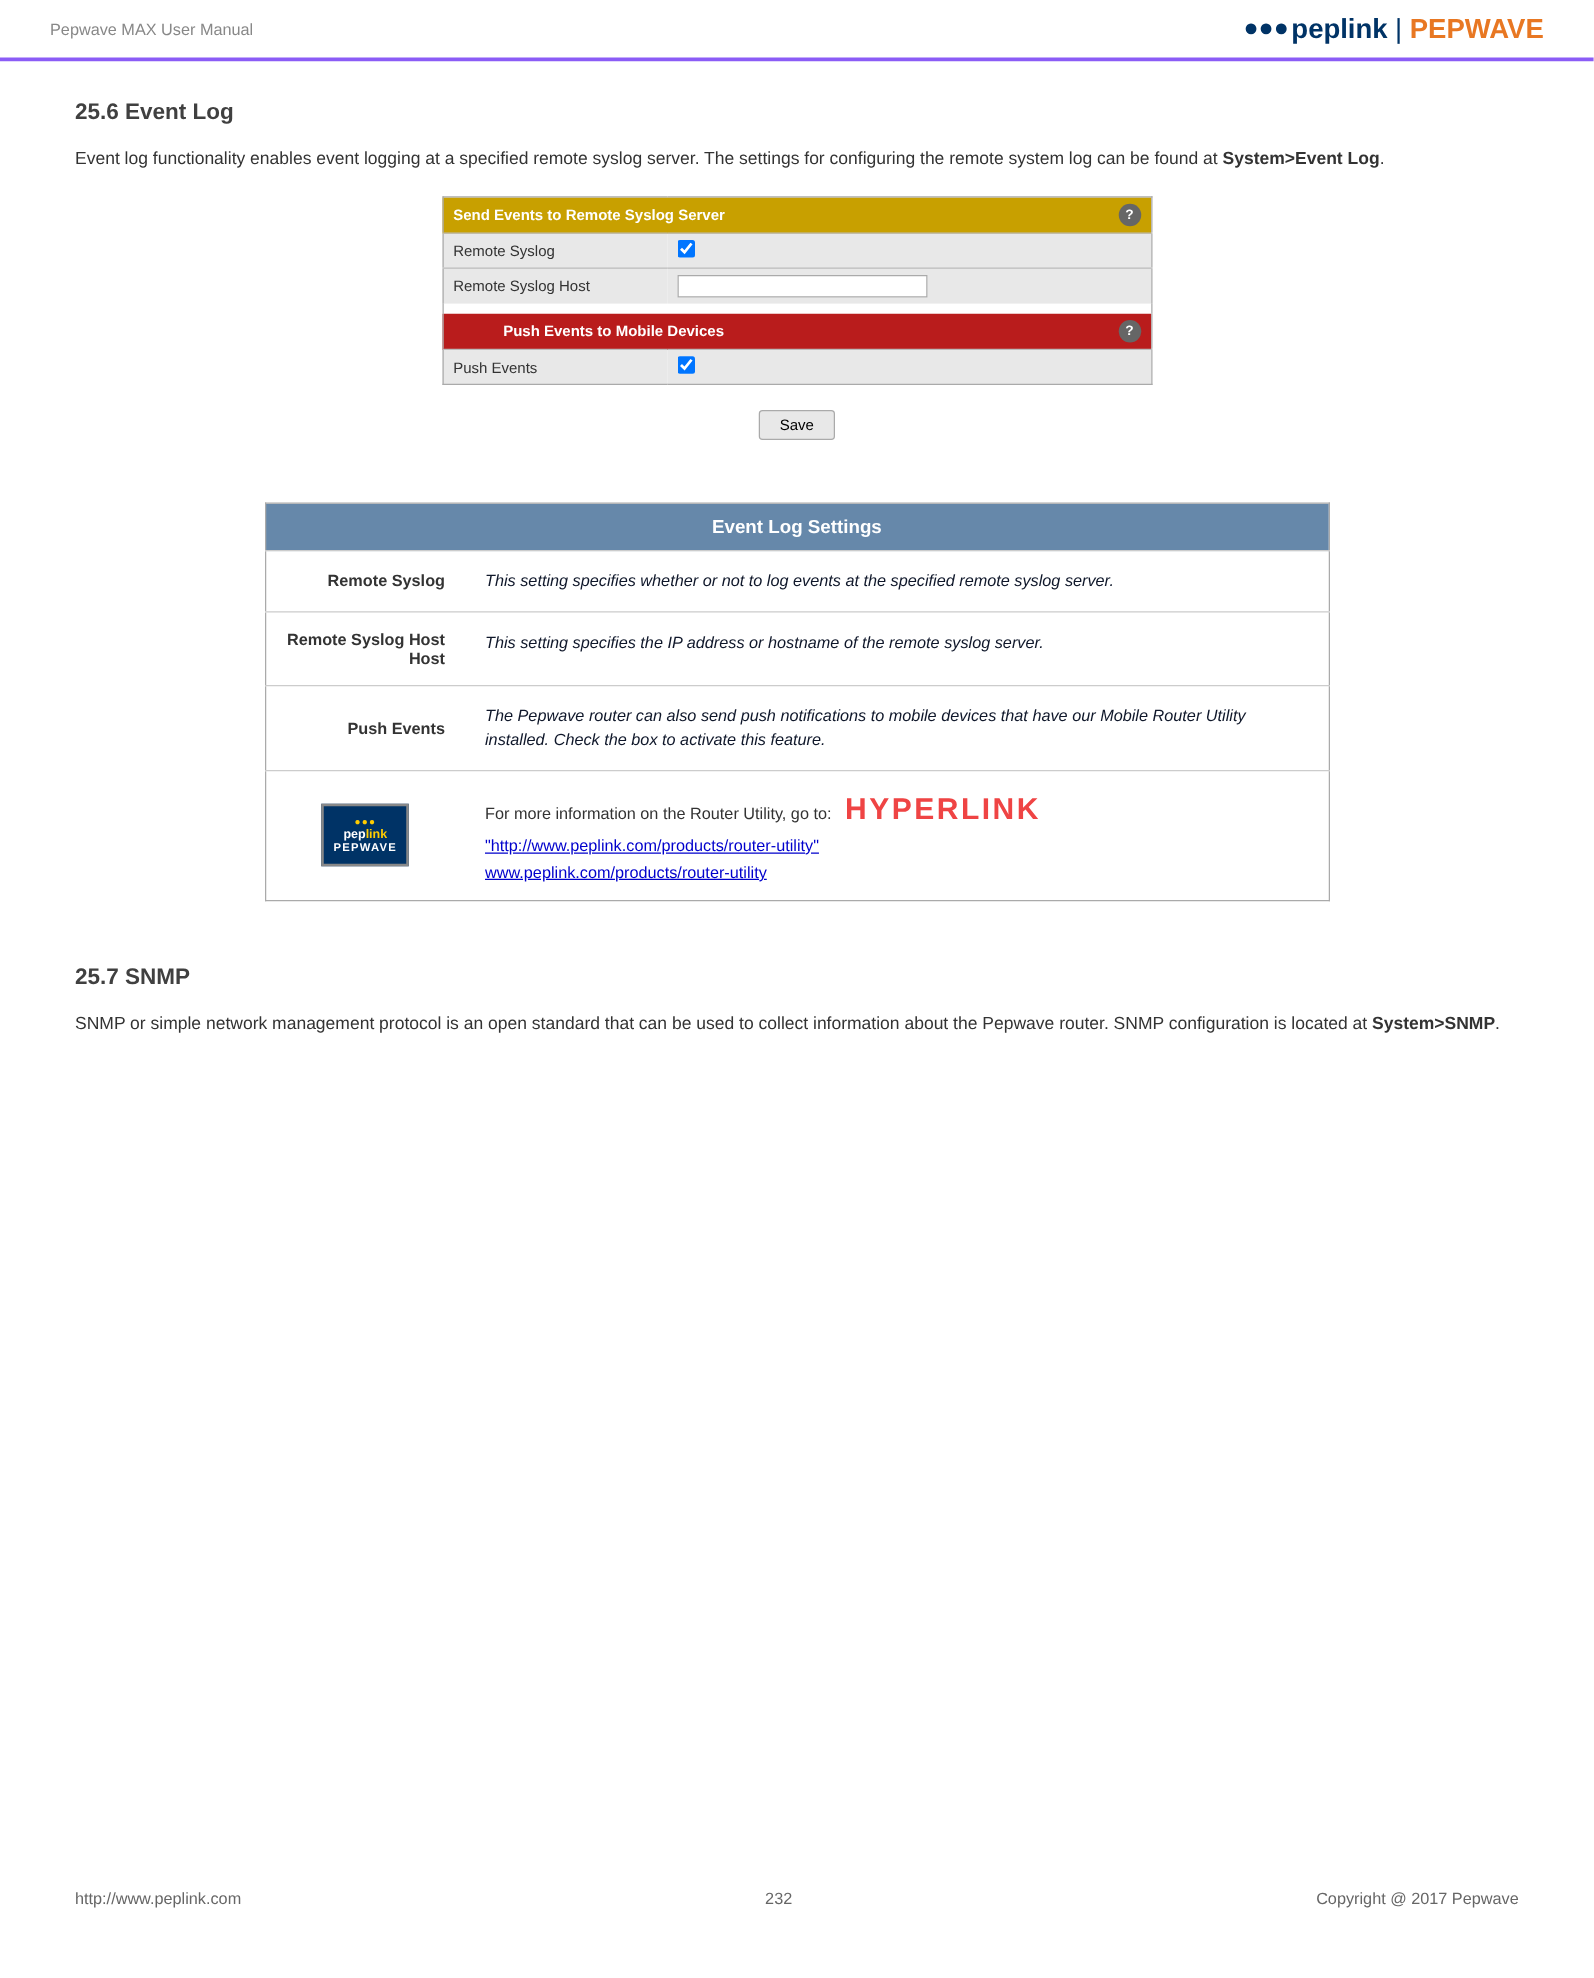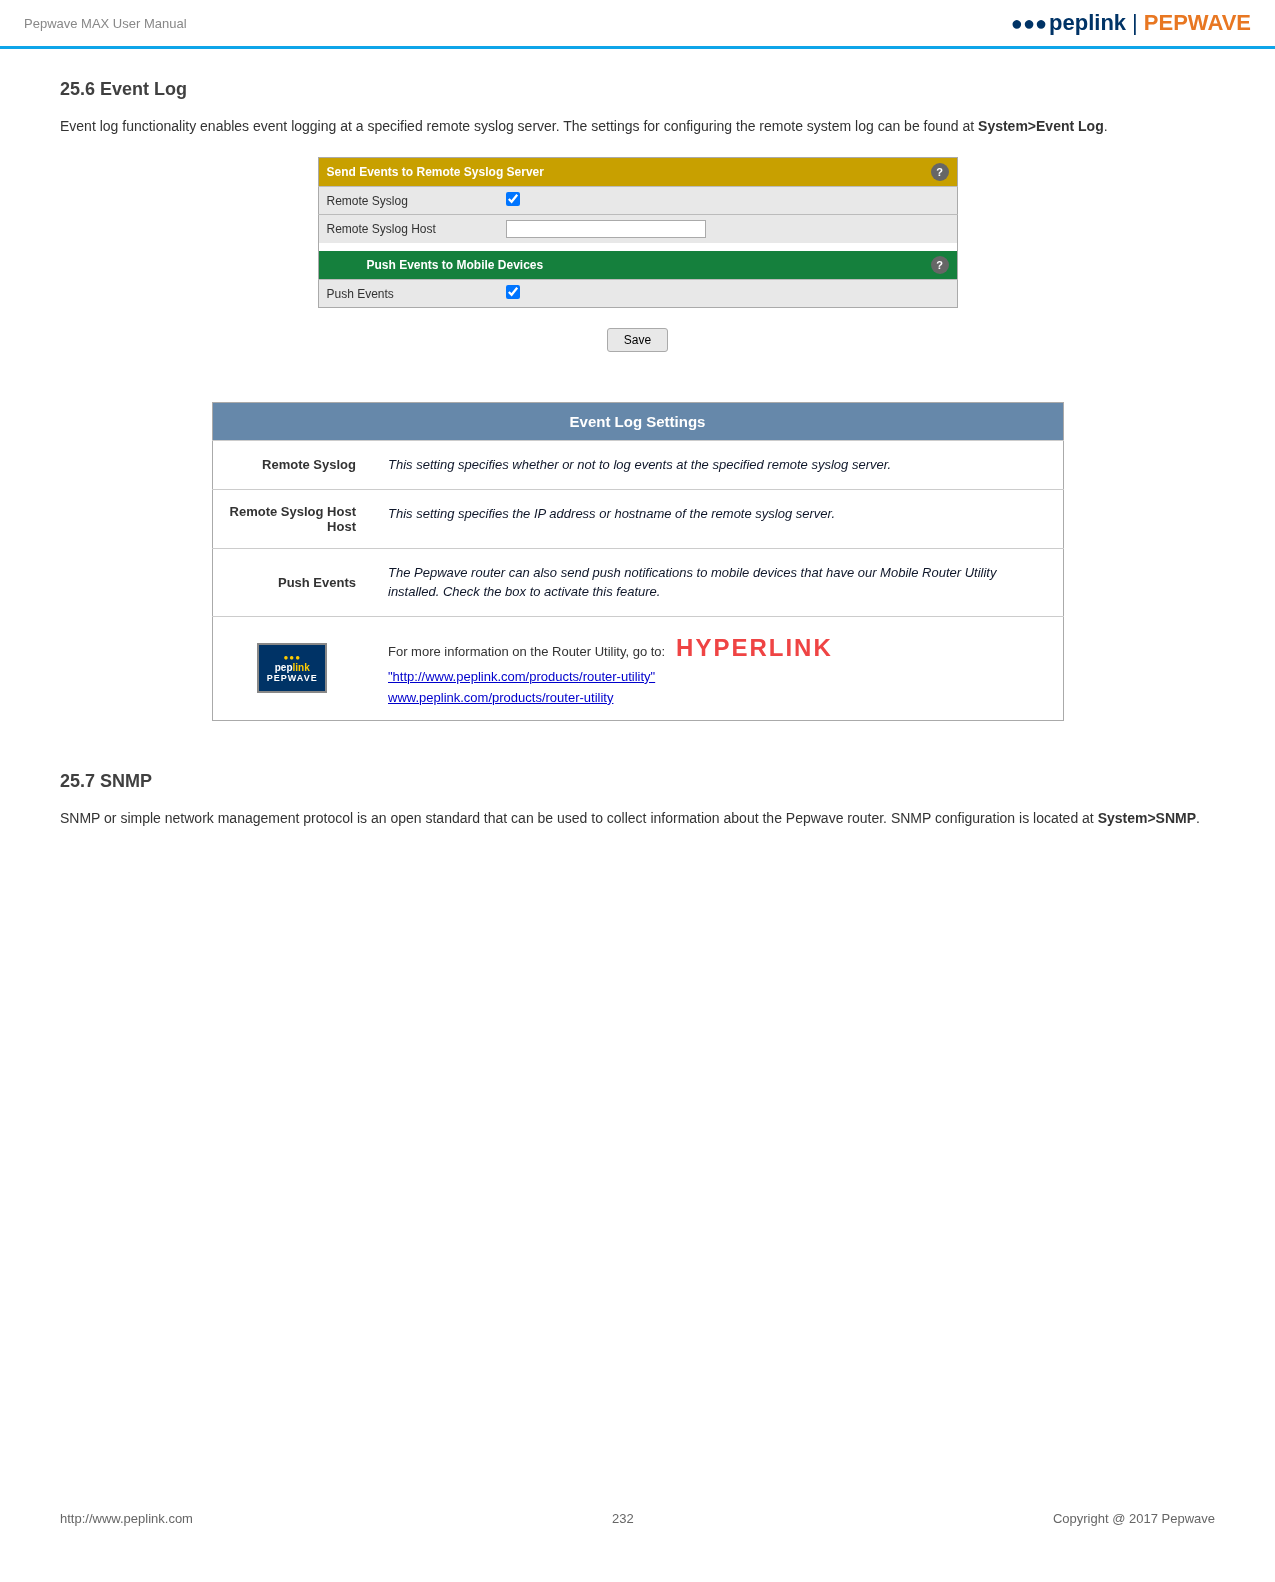--- a/index.html
+++ b/index.html
@@ -10,22 +10,22 @@
       background: #fff;
       width: 1275px;
       min-height: 1582px;
     }
 
     
     .header {
       display: flex;
       align-items: center;
       justify-content: space-between;
-      padding: 10px 24px;
-      border-bottom: 3px solid #0ea5e9;
+      padding: 10px 40px;
+      border-bottom: 3px solid #8b5cf6;
       background: #fff;
     }
     .header-title {
       font-size: 13px;
       color: #888;
     }
     .logo-container {
       display: flex;
       align-items: center;
     }
@@ -45,21 +45,21 @@
 
     .section-intro {
       font-size: 14px;
       color: #333;
       margin-bottom: 20px;
       line-height: 1.5;
     }
 
     
     .config-table {
-      width: 640px;
+      width: 568px;
       margin: 16px auto 20px auto;
       border-collapse: collapse;
       border: 1px solid #aaa;
     }
     .config-table tr.header-row td {
       background: #c8a000;
       color: #fff;
       font-size: 12px;
       font-weight: bold;
       padding: 5px 8px;
@@ -246,21 +246,21 @@
       <tr class="data-row">
         <td>Remote Syslog Host</td>
         <td>
           <input type="text" style="width: 200px; height: 18px; font-size: 12px; border: 1px solid rgb(170, 170, 170);">
         </td>
       </tr>
       <tr>
           <td colspan="2" style="height:8px;background:#fff;border:none;"></td>
         </tr>
       <tr class="header-row header-row-orange">
-        <td colspan="2" style="background: #15803d; padding-left: 48px;">
+        <td colspan="2" style="background: #b91c1c; padding-left: 48px;">
           <div style="display:flex;align-items:center;justify-content:space-between;">
             <span>Push Events to Mobile Devices</span>
             <span class="help-icon">?</span>
           </div>
         </td>
       </tr>
       <tr class="data-row">
         <td>Push Events</td>
         <td class="checkbox-cell">
           <input type="checkbox" checked="" style="">

